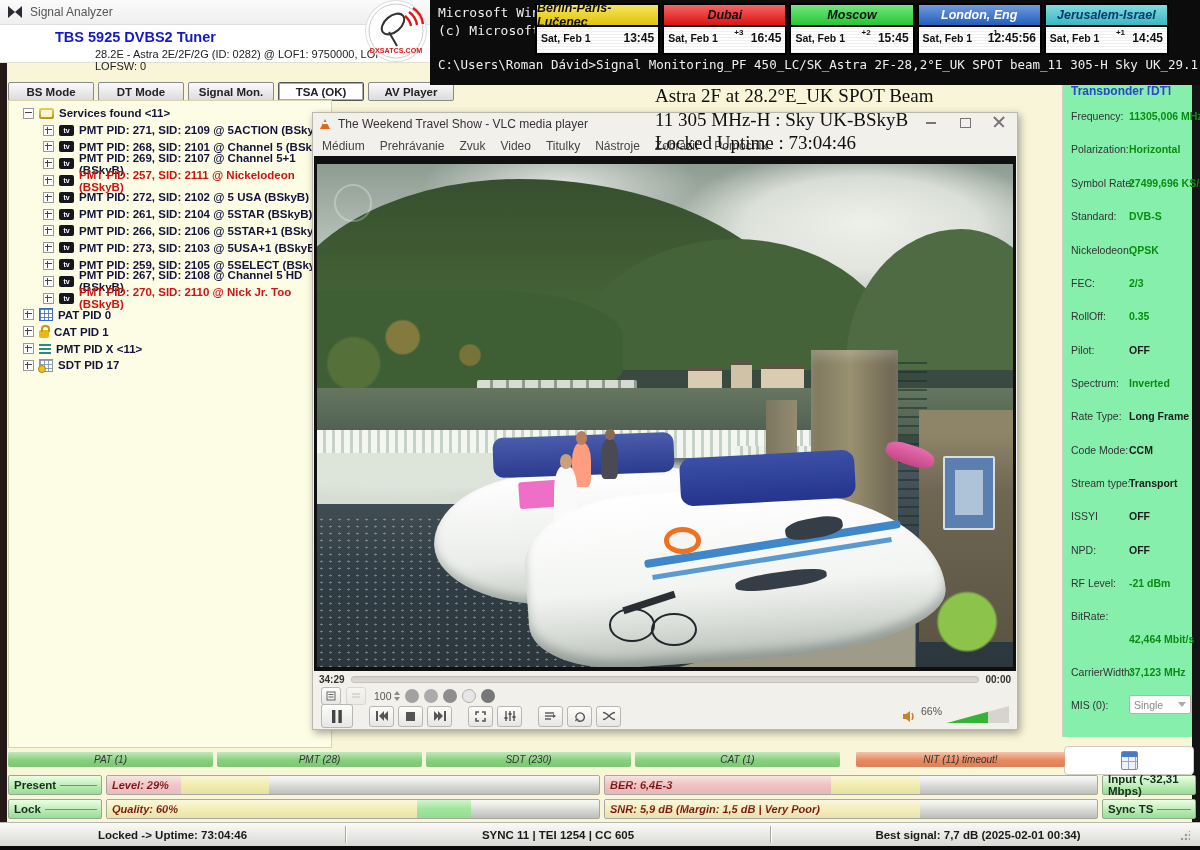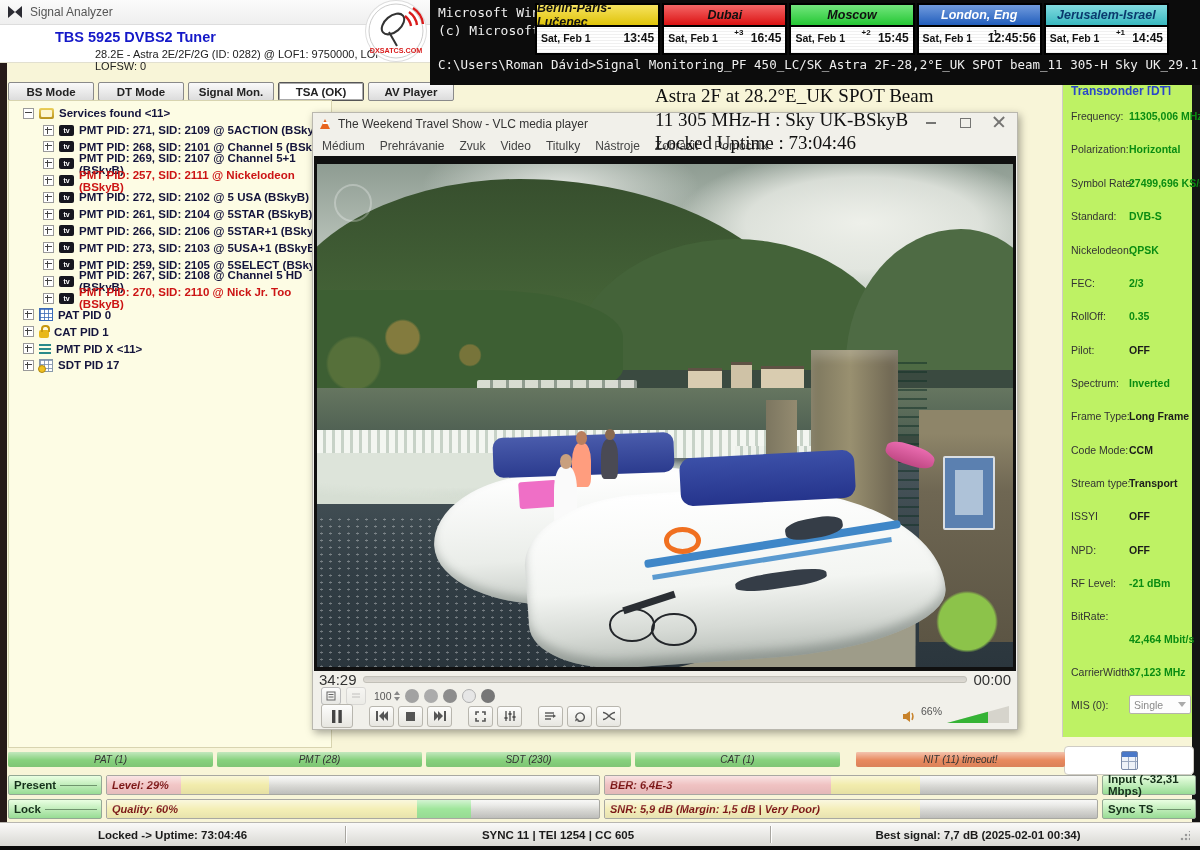--- a/index.html
+++ b/index.html
@@ -150,21 +150,21 @@
   .winB{background:#353d47;border-radius:40%}
   .buoy{left:33%;top:38%;width:9%;height:12%;border:5px solid #f07020;border-radius:50%;background:#f4f6f4;box-sizing:border-box}
   .bike1,.bike2{width:10%;height:13%;border:2.5px solid #23262a;border-radius:50%;background:transparent}
   .bike1{left:20%;top:74%}.bike2{left:30%;top:76%}
   .bikeframe{left:23%;top:70%;width:13%;height:3%;background:#2a2e33;transform:rotate(-18deg)}
   .kayak{left:86%;top:2%;width:12%;height:9%;background:linear-gradient(#ea6cb0,#c04884);border-radius:40%;transform:rotate(18deg)}
   .wm{left:2.5%;top:4%;width:34px;height:34px;border:2px solid rgba(255,255,255,.28);border-radius:50%}
   
   .vlc-controls{position:absolute;left:0;bottom:1px;right:0;height:57px;background:#f1f0ea}
   .seekrow{position:absolute;left:6px;right:6px;top:2px;height:12px;display:flex;align-items:center;gap:6px}
-  .seektime{font-size:15px;font-weight:normal;color:#333}
+  .seektime{font-size:10px;font-weight:bold;color:#333}
   .seektrack{flex:1;height:5px;border-radius:3px;background:linear-gradient(#cfcfcb,#dedad2);border:1px solid #c2c0b8}
   .rowA{position:absolute;left:8px;top:16px;height:17px;display:flex;align-items:center;gap:5px}
   .sbtn{width:18px;height:16px;border:1px solid #bbb;border-radius:3px;background:linear-gradient(#fdfdfd,#e6e6e2);
     display:flex;align-items:center;justify-content:center}
   .sbtn.dim{opacity:.45}
   .spin{display:flex;align-items:center;gap:2px;font-size:10.5px;color:#555;margin-left:3px}
   .spin .arr{display:flex;flex-direction:column;gap:2px}
   .spin .arr i{width:0;height:0;border-left:3.5px solid transparent;border-right:3.5px solid transparent}
   .spin .arr .up{border-bottom:4px solid #888}
   .spin .arr .dn{border-top:4px solid #888}
@@ -172,21 +172,21 @@
   .rowB{position:absolute;left:8px;top:34px;height:22px;display:flex;align-items:center;gap:4px}
   .vbtn{height:21px;min-width:25px;border:1px solid #b8b6ae;border-radius:3px;background:linear-gradient(#fdfdfc,#e7e6e0);
     display:flex;align-items:center;justify-content:center;padding:0 3px;box-sizing:border-box}
   .vbtn.big{min-width:32px;height:24px}
   .gap{width:8px}
   .volume{position:absolute;right:8px;top:34px;display:flex;align-items:flex-end;gap:5px}
   .volpct{font-size:10.5px;color:#555;margin-bottom:6px}
   .voltri{width:62px;height:17px;position:relative;clip-path:polygon(0 100%,100% 0,100% 100%);background:#d6d4cc}
   .voltri i{position:absolute;left:0;bottom:0;height:100%;background:#35b335;width:66%}
   
-  .rpanel{left:1062px;top:85px;width:130px;height:652px;background:#bef264;border-left:1px solid #cfccc4;box-sizing:border-box}
+  .rpanel{left:1062px;top:85px;width:130px;height:652px;background:#86efac;border-left:1px solid #cfccc4;box-sizing:border-box}
   .rp-head{position:absolute;left:8px;top:-1px;font-size:12px;font-weight:bold;color:#2a48c8;
     height:11px;overflow:hidden}
   .rp-row{position:absolute;left:8px;width:116px;height:14px;font-size:10.5px;white-space:nowrap}
   .rp-label{position:absolute;left:0;color:#333}
   .rp-val{position:absolute;left:58px;font-weight:bold}
   .mis-dd{position:absolute;left:58px;top:-4px;width:62px;height:19px;background:#fdfdfd;border:1px solid #b5b3ac;
     border-radius:2px;display:flex;align-items:center;justify-content:space-between;padding:0 4px;box-sizing:border-box}
   .mis-dd .mv{font-size:10.5px;color:#8a8a8a}
   .mis-dd .chev{width:0;height:0;border-left:4px solid transparent;border-right:4px solid transparent;border-top:5px solid #aaa}
   .calcbtn{left:1064px;top:746px;width:128px;height:27px;background:#fff;border:1px solid #cfccc4;border-radius:4px;
@@ -626,21 +626,21 @@
     </div>
   <div class="rp-row" style="top:259px">
       <span class="rp-label">Pilot:</span>
       <span class="rp-val" style="color: rgb(28, 28, 28);">OFF</span>
     </div>
   <div class="rp-row" style="top:292px">
       <span class="rp-label">Spectrum:</span>
       <span class="rp-val" style="color: rgb(10, 140, 18);">Inverted</span>
     </div>
   <div class="rp-row" style="top:325px">
-      <span class="rp-label">Frame Type:</span>
+      <span class="rp-label">Rate Type:</span>
       <span class="rp-val" style="color: rgb(28, 28, 28);">Long Frame</span>
     </div>
   <div class="rp-row" style="top:359px">
       <span class="rp-label">Code Mode:</span>
       <span class="rp-val" style="color: rgb(28, 28, 28);">CCM</span>
     </div>
   <div class="rp-row" style="top:392px">
       <span class="rp-label">Stream type:</span>
       <span class="rp-val" style="color: rgb(28, 28, 28);">Transport</span>
     </div>

